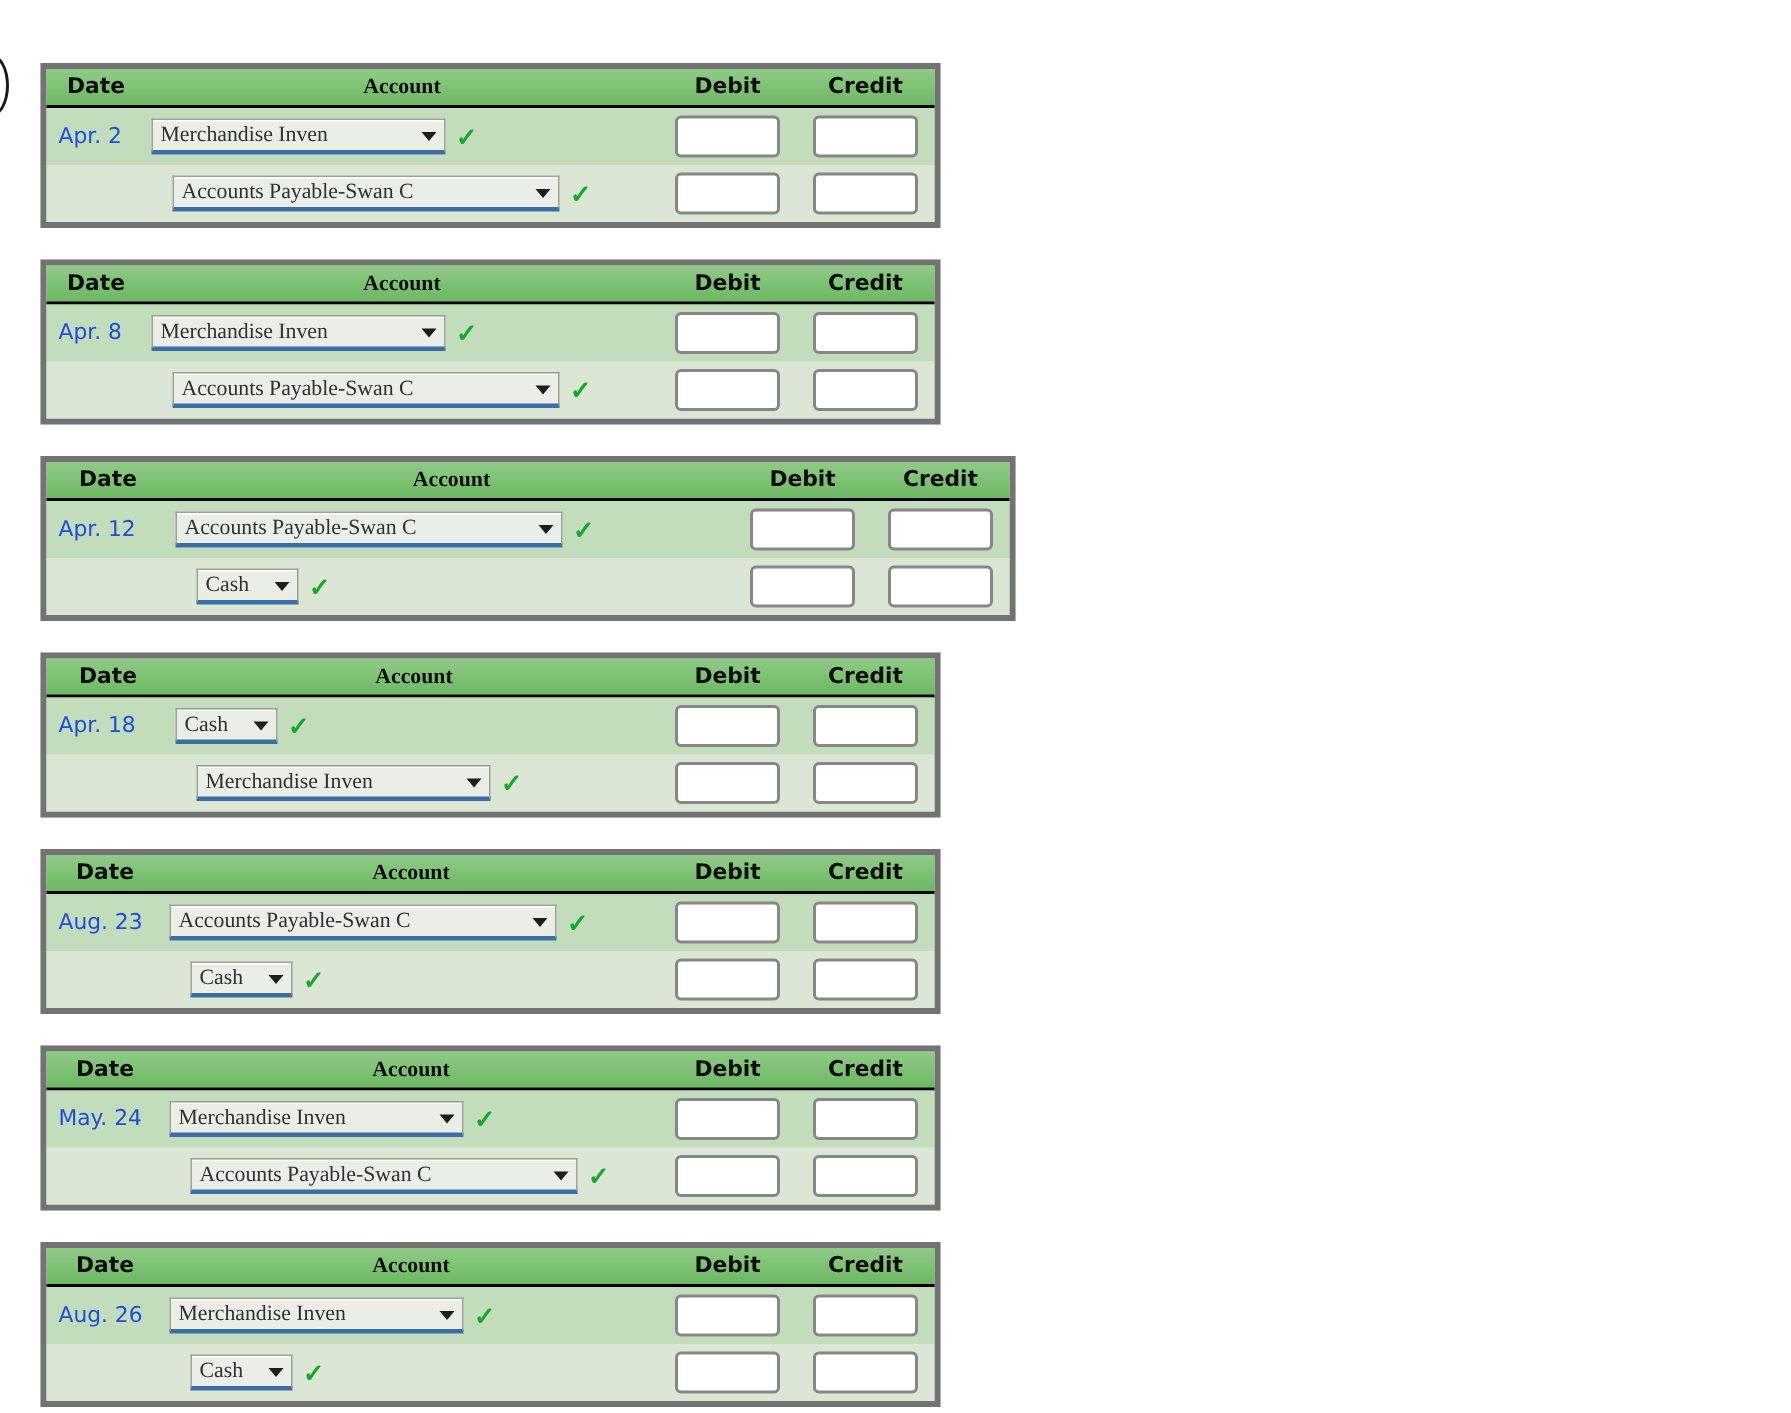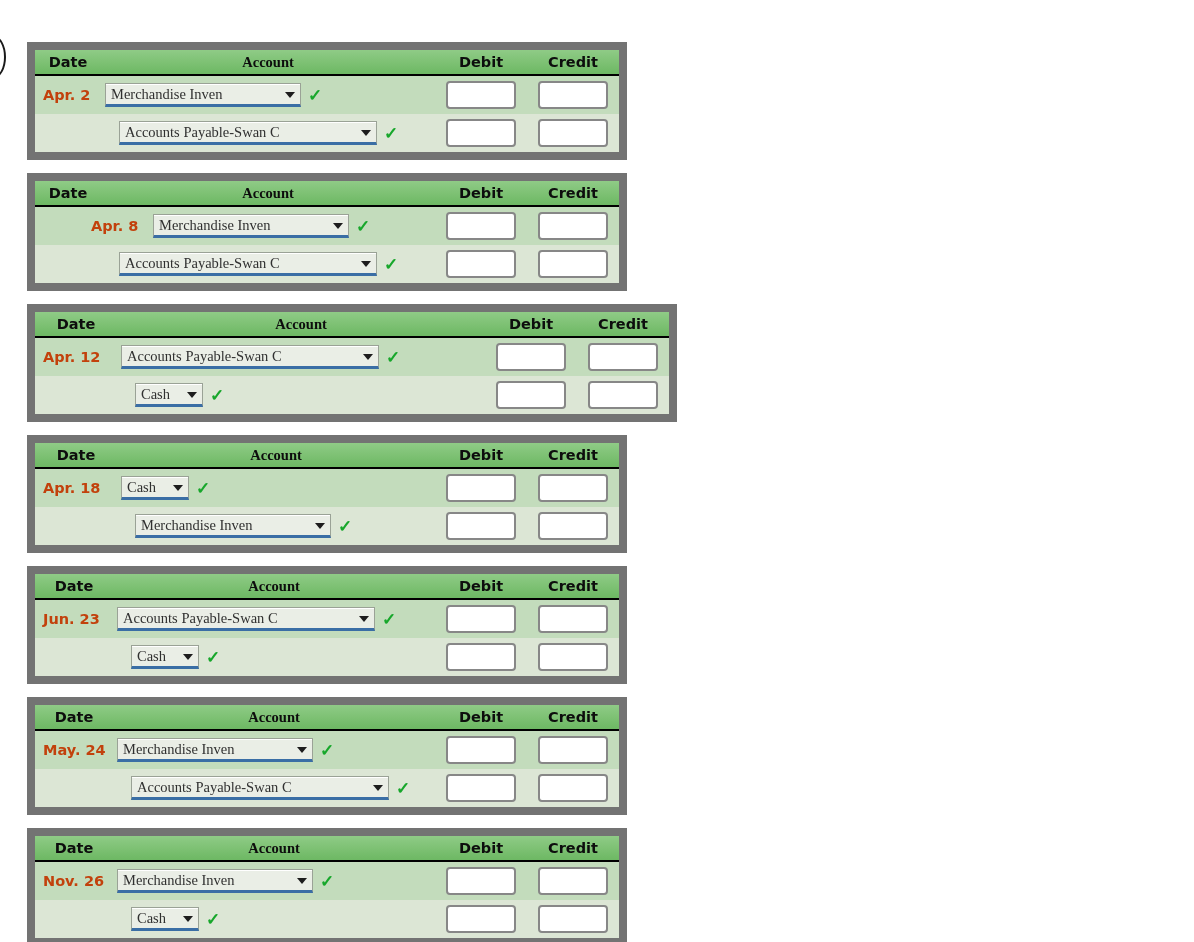--- a/index.html
+++ b/index.html
@@ -40,21 +40,21 @@
     width: 24px;
     height: 42px;
     border: 2px solid #1a1a1a;
     border-radius: 50%;
     background: transparent;
   }
 
   
   .journal {
     position: absolute;
-    border: 8px solid #737373;
+    border: 4px solid #737373;
     background: #dce6d5;
     border-collapse: collapse;
   }
   .jrow {
     display: flex;
     align-items: stretch;
   }
   .jhead {
     height: 26px;
     background: linear-gradient(#8fcb86, #6db863);
@@ -74,23 +74,22 @@
   .row-a, .row-b { height: 38px; }
 
   .cell {
     display: flex;
     align-items: center;
     position: relative;
   }
   .c-date {
     padding-left: 8px;
     font-size: 14.5px;
-    color: #c2410c;
+    color: #1d4ed8;
     flex: 0 0 auto;
-    font-weight: bold;
   }
   .c-acct {
     flex: 1 1 auto;
     padding-left: 4px;
     gap: 7px;
     font-family: Liberation Serif, serif;
   }
   .c-amt {
     flex: 0 0 auto;
     justify-content: center;
@@ -197,21 +196,21 @@
         </div>
       </div>
       <div class="journal" style="left: 27px; top: 173px; width: 600px;">
         <div class="jrow jhead">
           <div class="cell c-date" style="flex: 0 0 66px; justify-content: center; padding: 0px;">Date</div>
           <div class="cell c-acct" style="justify-content: center; padding: 0px;">Account</div>
           <div class="cell c-amt" style="flex: 0 0 92px;">Debit</div>
           <div class="cell c-amt" style="flex: 0 0 92px;">Credit</div>
         </div>
         <div class="jrow row-a">
-          <div class="cell c-date" style="flex: 0 0 66px; margin-left: 48px;">Apr. 8</div>
+          <div class="cell c-date" style="flex: 0 0 66px;">Apr. 8</div>
           <div class="cell c-acct">
             <div class="sel sel-wide">
               <span>Merchandise Inven</span>
               <span class="arrow"></span>
             </div>
             <span class="tick">✓</span>
           </div>
           <div class="cell c-amt" style="flex: 0 0 92px;">
             <input class="amt" type="text" style="">
           </div>
@@ -317,21 +316,21 @@
         </div>
       </div>
       <div class="journal" style="left: 27px; top: 566px; width: 600px;">
         <div class="jrow jhead">
           <div class="cell c-date" style="flex: 0 0 78px; justify-content: center; padding: 0px;">Date</div>
           <div class="cell c-acct" style="justify-content: center; padding: 0px;">Account</div>
           <div class="cell c-amt" style="flex: 0 0 92px;">Debit</div>
           <div class="cell c-amt" style="flex: 0 0 92px;">Credit</div>
         </div>
         <div class="jrow row-a">
-          <div class="cell c-date" style="flex: 0 0 78px;">Jun. 23</div>
+          <div class="cell c-date" style="flex: 0 0 78px;">Aug. 23</div>
           <div class="cell c-acct">
             <div class="sel sel-xwide">
               <span>Accounts Payable-Swan C</span>
               <span class="arrow"></span>
             </div>
             <span class="tick">✓</span>
           </div>
           <div class="cell c-amt" style="flex: 0 0 92px;">
             <input class="amt" type="text" style="">
           </div>
@@ -397,21 +396,21 @@
         </div>
       </div>
       <div class="journal" style="left: 27px; top: 828px; width: 600px;">
         <div class="jrow jhead">
           <div class="cell c-date" style="flex: 0 0 78px; justify-content: center; padding: 0px;">Date</div>
           <div class="cell c-acct" style="justify-content: center; padding: 0px;">Account</div>
           <div class="cell c-amt" style="flex: 0 0 92px;">Debit</div>
           <div class="cell c-amt" style="flex: 0 0 92px;">Credit</div>
         </div>
         <div class="jrow row-a">
-          <div class="cell c-date" style="flex: 0 0 78px;">Nov. 26</div>
+          <div class="cell c-date" style="flex: 0 0 78px;">Aug. 26</div>
           <div class="cell c-acct">
             <div class="sel sel-wide">
               <span>Merchandise Inven</span>
               <span class="arrow"></span>
             </div>
             <span class="tick">✓</span>
           </div>
           <div class="cell c-amt" style="flex: 0 0 92px;">
             <input class="amt" type="text" style="">
           </div>

